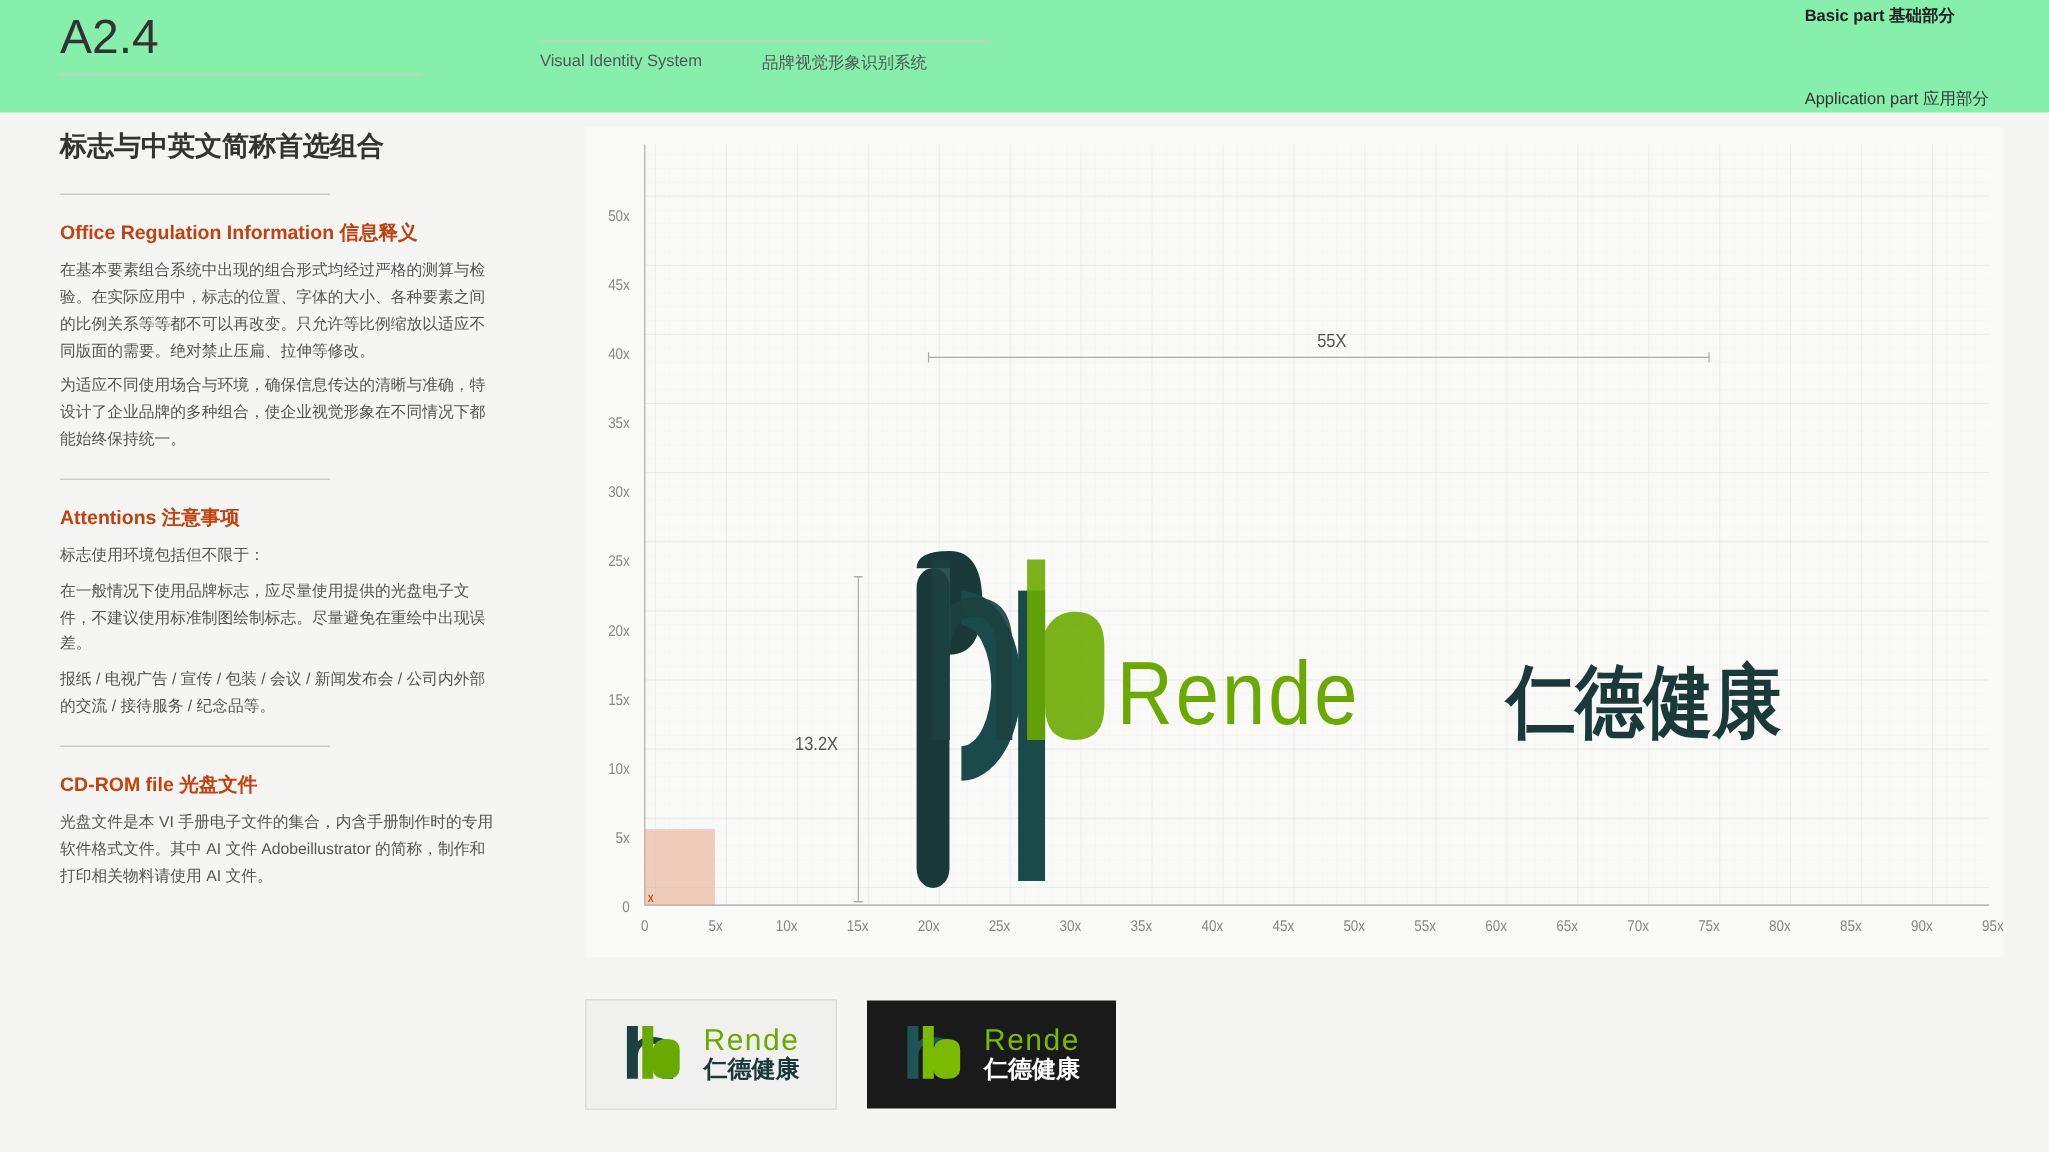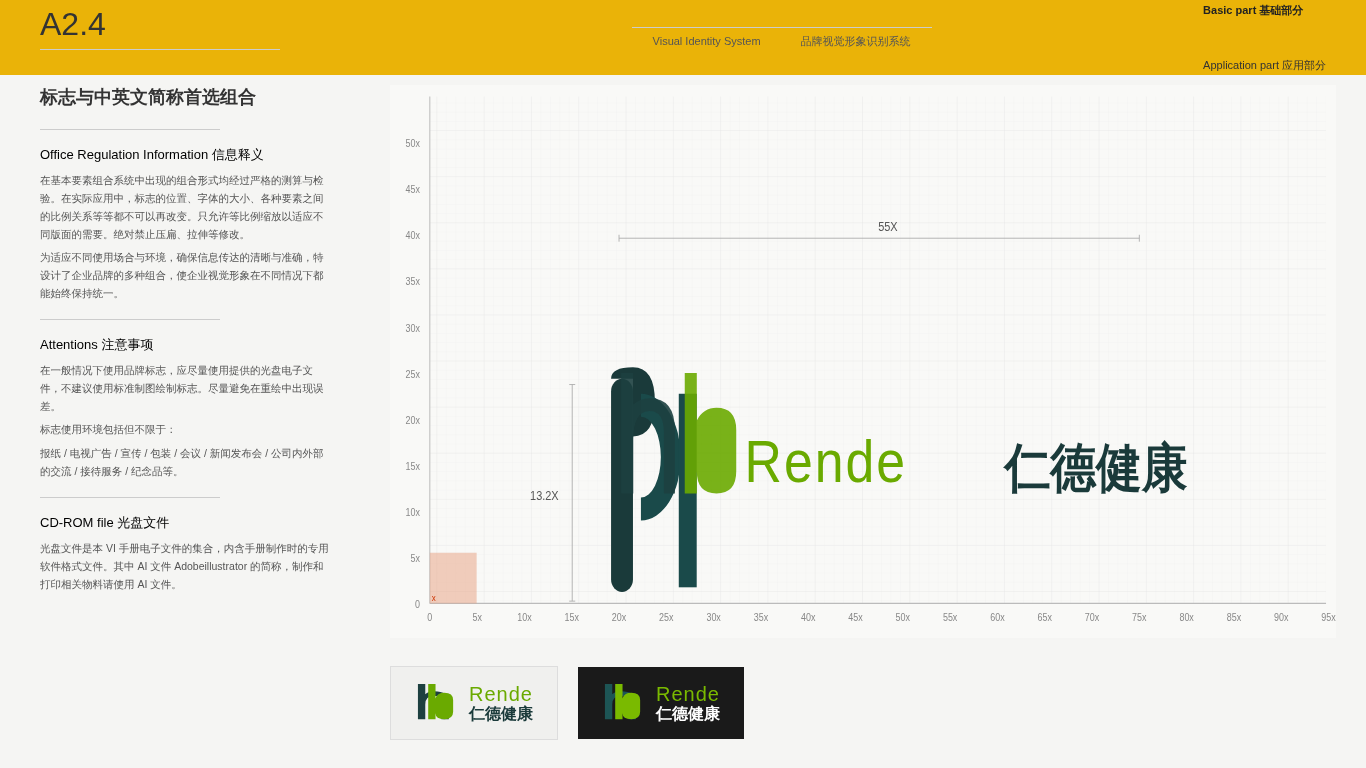--- a/index.html
+++ b/index.html
@@ -13,33 +13,32 @@
       flex-direction: column;
     }
 
     
     .top-bar {
       display: flex;
       align-items: center;
       justify-content: space-between;
       padding: 0 40px;
       height: 75px;
-      background: #eab308;
+      background: #86efac;
       border-bottom: none;
       flex-shrink: 0;
     }
 
     .top-bar-left {
       width: 320px;
     }
 
     .top-bar-center {
       display: flex;
       flex-direction: column;
-      align-items: center;
       flex: 1;
     }
 
     .top-bar-center-line {
       width: 300px;
       height: 1px;
       background: #ccc;
       margin-bottom: 6px;
     }
 
@@ -114,22 +113,22 @@
 
     .sidebar-divider2 {
       width: 180px;
       height: 1px;
       background: #ccc;
       margin: 16px 0;
     }
 
     .section-title {
       font-size: 13px;
-      font-weight: normal;
-      color: #000000;
+      font-weight: bold;
+      color: #c2410c;
       margin-bottom: 8px;
     }
 
     .section-body {
       font-size: 10.5px;
       color: #555;
       line-height: 1.7;
     }
 
     .section-body p {
@@ -226,22 +225,22 @@
     <div class="section-title">Office Regulation Information 信息释义</div>
     <div class="section-body">
       <p>在基本要素组合系统中出现的组合形式均经过严格的测算与检验。在实际应用中，标志的位置、字体的大小、各种要素之间的比例关系等等都不可以再改变。只允许等比例缩放以适应不同版面的需要。绝对禁止压扁、拉伸等修改。</p>
       <p>为适应不同使用场合与环境，确保信息传达的清晰与准确，特设计了企业品牌的多种组合，使企业视觉形象在不同情况下都能始终保持统一。</p>
     </div>
 
     <div class="sidebar-divider2"></div>
 
     <div class="section-title">Attentions 注意事项</div>
     <div class="section-body">
+      <p>标志使用环境包括但不限于：</p>
       <p>在一般情况下使用品牌标志，应尽量使用提供的光盘电子文件，不建议使用标准制图绘制标志。尽量避免在重绘中出现误差。</p>
-      <p>标志使用环境包括但不限于：</p>
       <p>报纸 / 电视广告 / 宣传 / 包装 / 会议 / 新闻发布会 / 公司内外部的交流 / 接待服务 / 纪念品等。</p>
     </div>
 
     <div class="sidebar-divider2"></div>
 
     <div class="section-title">CD-ROM file 光盘文件</div>
     <div class="section-body">
       <p>光盘文件是本 VI 手册电子文件的集合，内含手册制作时的专用软件格式文件。其中 AI 文件 Adobeillustrator 的简称，制作和打印相关物料请使用 AI 文件。</p>
     </div>
   </div>

